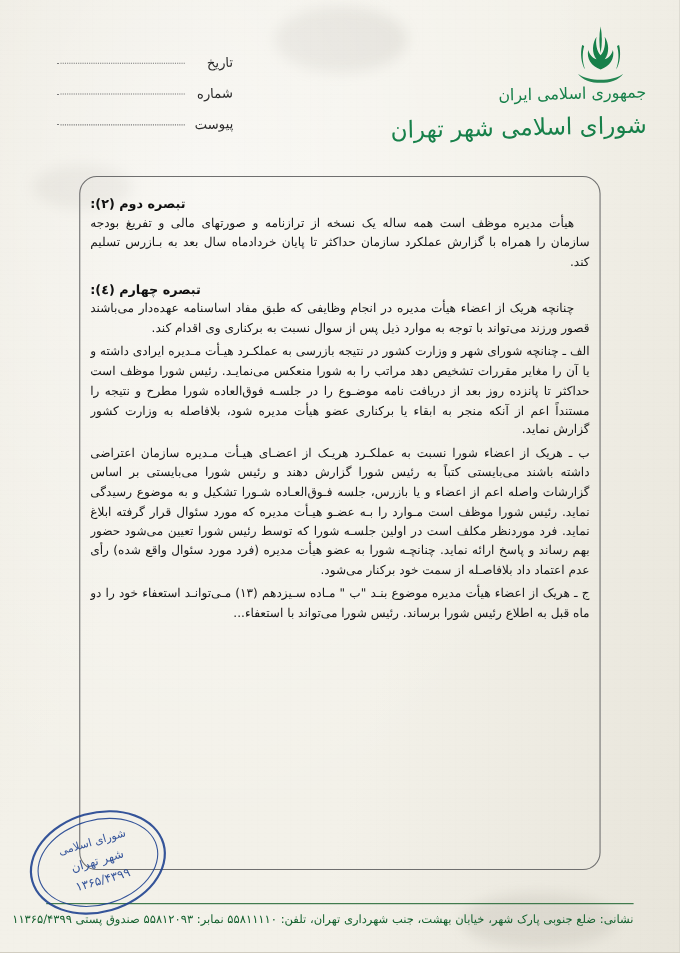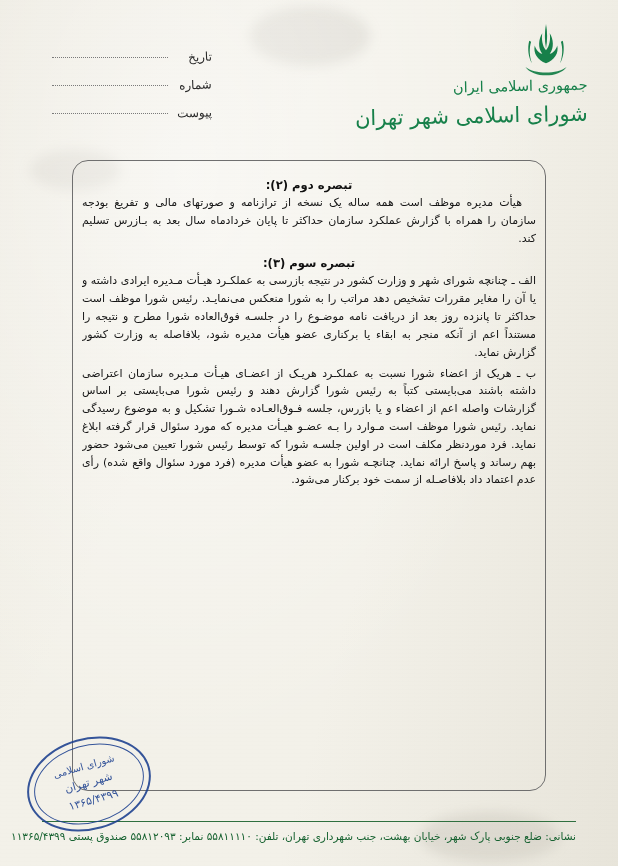--- a/index.html
+++ b/index.html
@@ -126,21 +126,21 @@
     font-size: 11px;
     line-height: 1.62;
     text-align: justify;
     text-align-last: right;
     color: #151515;
   }
   p.head {
     margin: 9px 0 2px 0;
     font-size: 11.6px;
     font-weight: bold;
-    text-align: center;
+    text-align: left;
     color: #101010;
   }
   p.first { margin-top: 0; }
   .indent { text-indent: 14px; }
   .lead {
     font-weight: normal;
   }
 
   
   .footer-rule {
@@ -259,33 +259,38 @@
     </div>
   </div>
 
   <div class="frame"></div>
 
   <div class="content">
 
     <p class="head first">تبصره دوم (۲):</p>
     <p class="para indent">هیأت مدیره موظف است همه ساله یک نسخه از ترازنامه و صورتهای مالی و تفریغ بودجه سازمان را همراه با گزارش عملکرد سازمان حداکثر تا پایان خردادماه سال بعد به بـازرس تسلیم کند.</p>
 
-    <p class="head">تبصره سوم (۳):</p>
-
+
+    <p class="head">تبصره چهارم (٤):</p>
+    <p class="para indent">چنانچه هریک از اعضاء هیأت مدیره در انجام وظایفی که طبق مفاد اساسنامه عهده‌دار می‌باشند قصور ورزند می‌تواند با توجه به موارد ذیل پس از سوال نسبت به برکناری وی اقدام کند.</p>
 
     <p class="para">
       <span class="lead">الف ـ</span>
       <span>چنانچه شورای شهر و وزارت کشور در نتیجه بازرسی به عملکـرد هیـأت مـدیره ایرادی داشته و یا آن را مغایر مقررات تشخیص دهد مراتب را به شورا منعکس می‌نمایـد. رئیس شورا موظف است حداکثر تا پانزده روز بعد از دریافت نامه موضـوع را در جلسـه فوق‌العاده شورا مطرح و نتیجه را مستنداً اعم از آنکه منجر به ابقاء یا برکناری عضو هیأت مدیره شود، بلافاصله به وزارت کشور گزارش نماید.</span>
     </p>
 
     <p class="para">
       <span class="lead">ب ـ</span>
       <span>هریک از اعضاء شورا نسبت به عملکـرد هریـک از اعضـای هیـأت مـدیره سازمان اعتراضی داشته باشند می‌بایستی کتباً به رئیس شورا گزارش دهند و رئیس شورا می‌بایستی بر اساس گزارشات واصله اعم از اعضاء و یا بازرس، جلسه فـوق‌العـاده شـورا تشکیل و به موضوع رسیدگی نماید. رئیس شورا موظف است مـوارد را بـه عضـو هیـأت مدیره که مورد سئوال قرار گرفته ابلاغ نماید. فرد موردنظر مکلف است در اولین جلسـه شورا که توسط رئیس شورا تعیین می‌شود حضور بهم رساند و پاسخ ارائه نماید. چنانچـه شورا به عضو هیأت مدیره (فرد مورد سئوال واقع شده) رأی عدم اعتماد داد بلافاصـله از سمت خود برکنار می‌شود.</span>
     </p>
 
+    <p class="para">
+      <span class="lead">ج ـ</span>
+      <span>هریک از اعضاء هیأت مدیره موضوع بنـد "ب " مـاده سـیزدهم (۱۳) مـی‌توانـد استعفاء خود را دو ماه قبل به اطلاع رئیس شورا برساند. رئیس شورا می‌تواند با استعفاء...</span>
+    </p>
 
   </div>
 
   <div class="footer-rule"></div>
   <div class="footer-text">نشانی: ضلع جنوبی پارک شهر، خیابان بهشت، جنب شهرداری تهران، تلفن: ۵۵۸۱۱۱۱۰ نمابر: ۵۵۸۱۲۰۹۳ صندوق پستی ۱۱۳۶۵/۴۳۹۹</div>
 
   <div class="stamp">
     <span class="s-oval"></span>
     <span class="s-oval2"></span>
     <div class="s-t1">شورای اسلامی</div>

